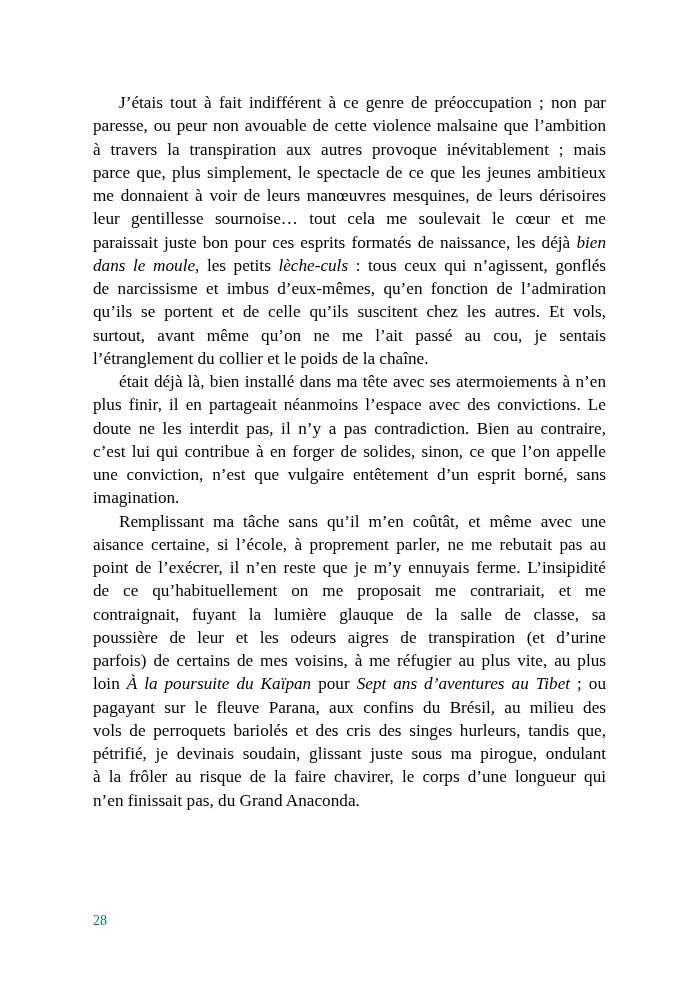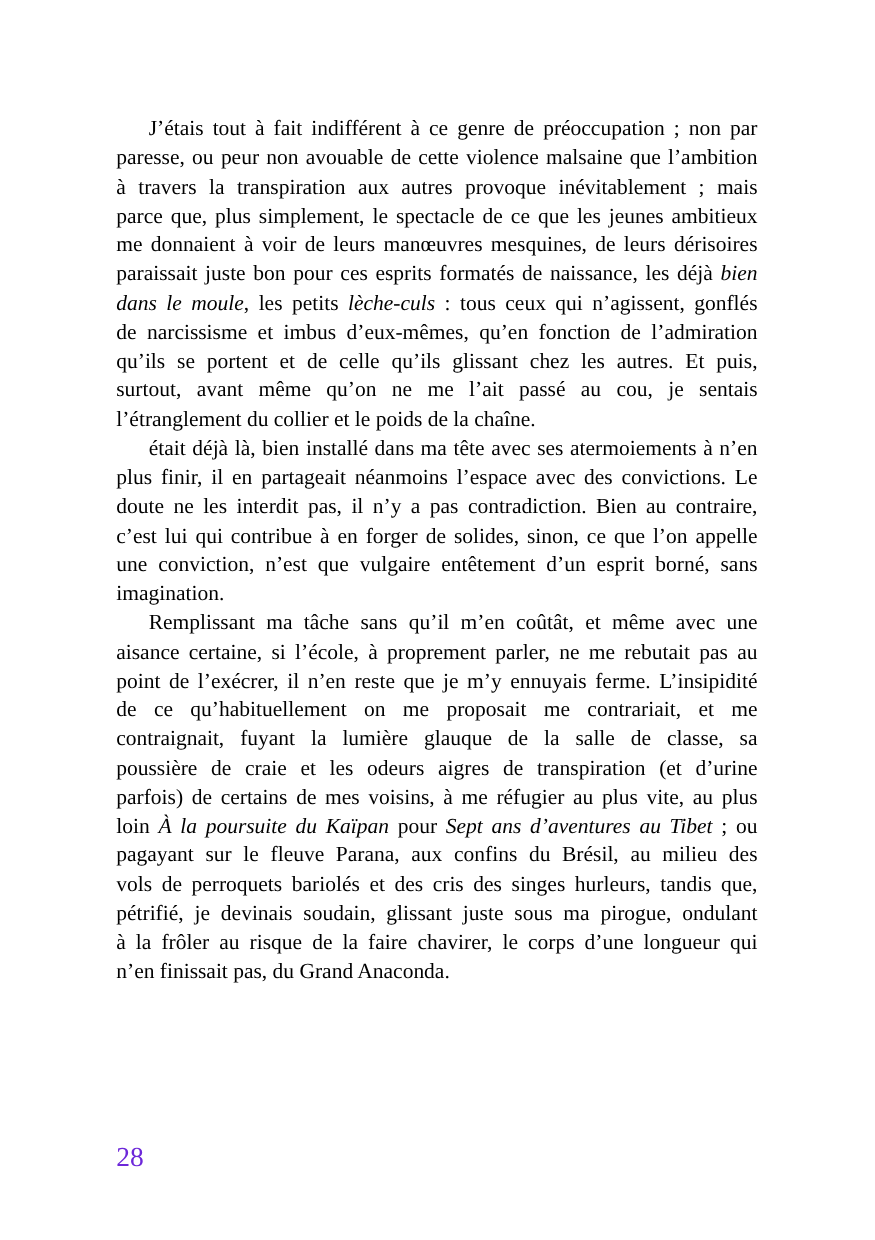--- a/index.html
+++ b/index.html
@@ -10,55 +10,56 @@
     font-size: 17.2px; line-height: 23.25px; color: #000000;
     text-align: justify; hyphens: none;
   }
   .para { margin: 0; text-indent: 26px; }
   .para .line { display: block; text-align: justify; text-align-last: justify; white-space: nowrap; }
   .para .line.last { text-align-last: left; }
   .para .line + .line { text-indent: 0; }
   em { font-style: italic; }
   .folio {
     position: absolute; left: 93px; top: 913px;
-    font-family: "Liberation Serif", serif; font-size: 22px; color: #6d28d9;
+    font-family: "Liberation Serif", serif; font-size: 14px; color: #0f766e;
   }
 </style>
 </head>
 <body>
 
 <div class="page" id="page-body">
     <p class="para">
       <span class="line" style="text-indent: 26px;">J’étais tout à fait indifférent à ce genre de préoccupation ; non par</span>
       <span class="line">paresse, ou peur non avouable de cette violence malsaine que l’ambition</span>
       <span class="line">à travers la transpiration aux autres provoque inévitablement ; mais</span>
       <span class="line">parce que, plus simplement, le spectacle de ce que les jeunes ambitieux</span>
       <span class="line">me donnaient à voir de leurs manœuvres mesquines, de leurs dérisoires</span>
+      <span class="line">leur gentillesse sournoise… tout cela me soulevait le cœur et me</span>
       <span class="line"><span>paraissait juste bon pour ces esprits formatés de naissance, les déjà </span><em>bien</em></span>
       <span class="line"><em>dans le moule</em><span>, les petits </span><em>lèche-culs</em><span> : tous ceux qui n’agissent, gonflés</span></span>
       <span class="line">de narcissisme et imbus d’eux-mêmes, qu’en fonction de l’admiration</span>
-      <span class="line">qu’ils se portent et de celle qu’ils glissant chez les autres. Et puis,</span>
+      <span class="line">qu’ils se portent et de celle qu’ils suscitent chez les autres. Et vols,</span>
       <span class="line">surtout, avant même qu’on ne me l’ait passé au cou, je sentais</span>
       <span class="line last">l’étranglement du collier et le poids de la chaîne.</span>
     </p>
     <p class="para">
       <span class="line">était déjà là, bien installé dans ma tête avec ses atermoiements à n’en</span>
       <span class="line">plus finir, il en partageait néanmoins l’espace avec des convictions. Le</span>
       <span class="line">doute ne les interdit pas, il n’y a pas contradiction. Bien au contraire,</span>
       <span class="line">c’est lui qui contribue à en forger de solides, sinon, ce que l’on appelle</span>
       <span class="line">une conviction, n’est que vulgaire entêtement d’un esprit borné, sans</span>
       <span class="line last">imagination.</span>
     </p>
     <p class="para">
       <span class="line" style="text-indent: 26px;">Remplissant ma tâche sans qu’il m’en coûtât, et même avec une</span>
       <span class="line">aisance certaine, si l’école, à proprement parler, ne me rebutait pas au</span>
       <span class="line">point de l’exécrer, il n’en reste que je m’y ennuyais ferme. L’insipidité</span>
       <span class="line">de ce qu’habituellement on me proposait me contrariait, et me</span>
       <span class="line">contraignait, fuyant la lumière glauque de la salle de classe, sa</span>
-      <span class="line">poussière de craie et les odeurs aigres de transpiration (et d’urine</span>
+      <span class="line">poussière de leur et les odeurs aigres de transpiration (et d’urine</span>
       <span class="line">parfois) de certains de mes voisins, à me réfugier au plus vite, au plus</span>
       <span class="line"><span>loin </span><em>À la poursuite du Kaïpan</em><span> pour </span><em>Sept ans d’aventures au Tibet</em><span> ; ou</span></span>
       <span class="line">pagayant sur le fleuve Parana, aux confins du Brésil, au milieu des</span>
       <span class="line">vols de perroquets bariolés et des cris des singes hurleurs, tandis que,</span>
       <span class="line">pétrifié, je devinais soudain, glissant juste sous ma pirogue, ondulant</span>
       <span class="line">à la frôler au risque de la faire chavirer, le corps d’une longueur qui</span>
       <span class="line last">n’en finissait pas, du Grand Anaconda.</span>
     </p>
   </div>
 <div class="folio">28</div>

